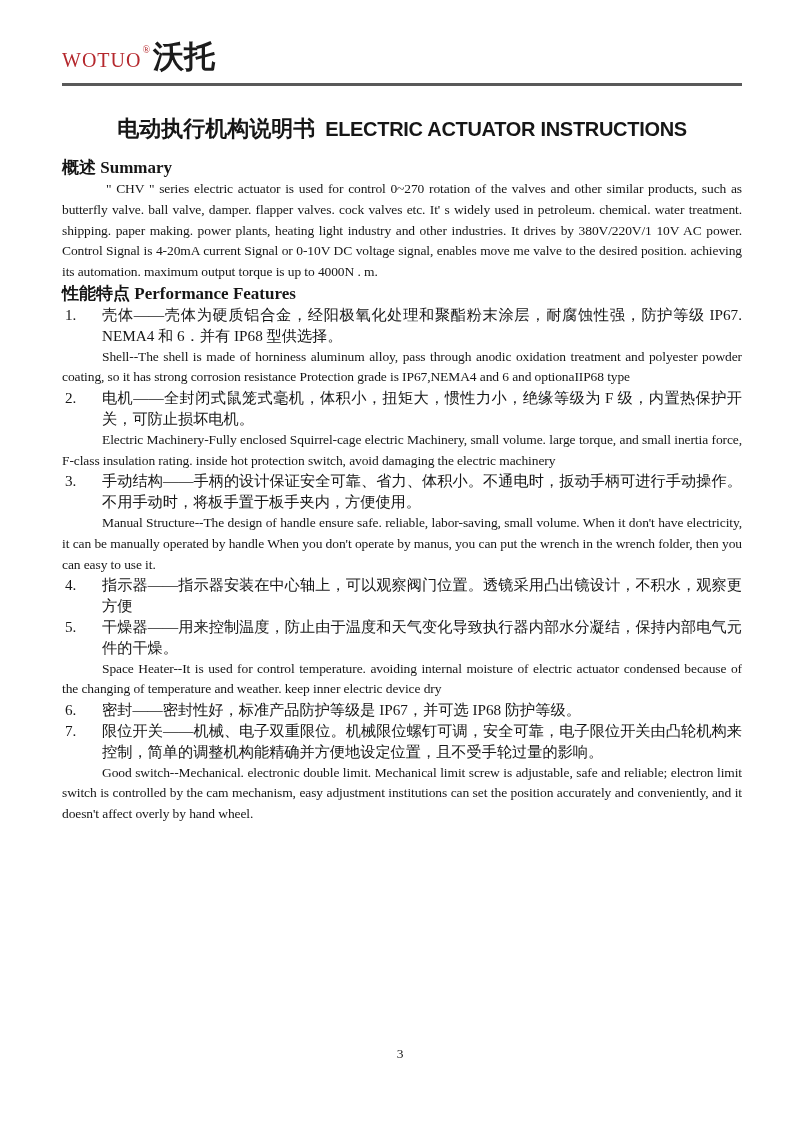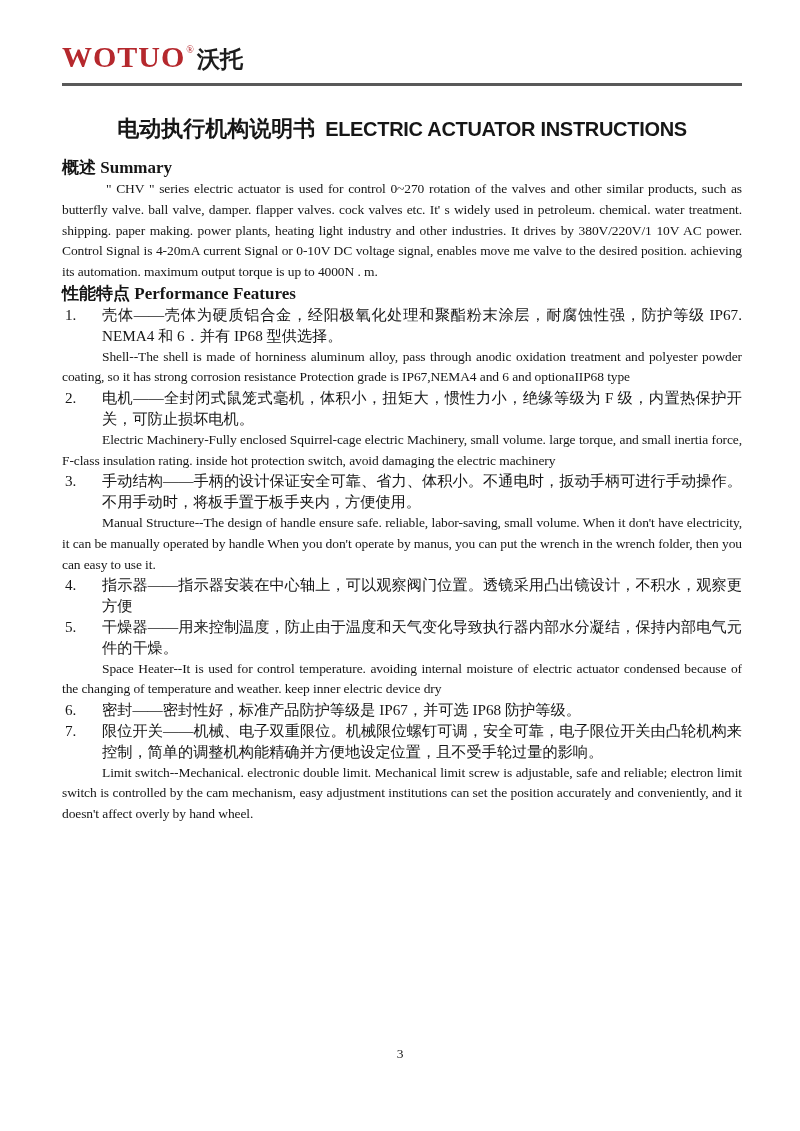--- a/index.html
+++ b/index.html
@@ -24,35 +24,35 @@
     left: 62px;
     top: 0;
     width: 680px;
   }
 
   
   .header { padding-top: 34px; }
   .logo-row { line-height: 32px; white-space: nowrap; }
   .logo-en {
     font-family: "Liberation Serif", serif;
-    font-weight: bold;
-    font-size: 30px;
+    font-weight: normal;
+    font-size: 20px;
     letter-spacing: 1px;
     color: var(--brand-red);
   }
   .logo-reg {
     font-size: 10px;
     vertical-align: 14px;
     color: var(--brand-red);
     margin-left: 1px;
   }
   .logo-cn {
     font-family: Liberation Mono, monospace;
     font-weight: bold;
-    font-size: 23px;
+    font-size: 31px;
     color: #1c1c1c;
     margin-left: 3px;
   }
   .rule {
     border-top: 3px solid var(--rule);
     margin-top: 5px;
   }
 
   
   .title {
@@ -190,21 +190,21 @@
           <div class="feat-cn cn">
             <span class="feat-num">6.</span><span class="term">密封</span><span>——密封性好，标准产品防护等级是 IP67，并可选 IP68 防护等级。</span>
           </div>
         </li>
 
         <li class="feat-item">
           <div class="feat-cn cn">
             <span class="feat-num">7.</span><span class="term">限位开关</span><span>——机械、电子双重限位。机械限位螺钉可调，安全可靠，电子限位开关由凸轮机构来控制，简单的调整机构能精确并方便地设定位置，且不受手轮过量的影响。</span>
           </div>
           <p class="feat-en en">
-            <span class="term">Limit switch--</span><span>Mechanical. electronic double limit. Mechanical limit screw is adjustable, safe and reliable; electron limit switch is controlled by the cam mechanism, easy adjustment institutions can set the position accurately and conveniently, and it doesn't affect overly by hand wheel.</span>
+            <span class="term">Good switch--</span><span>Mechanical. electronic double limit. Mechanical limit screw is adjustable, safe and reliable; electron limit switch is controlled by the cam mechanism, easy adjustment institutions can set the position accurately and conveniently, and it doesn't affect overly by hand wheel.</span>
           </p>
         </li>
 
       </ol>
     </section>
   </div>
 
   <footer class="footer">
     <span class="page-num">3</span>
   </footer>

